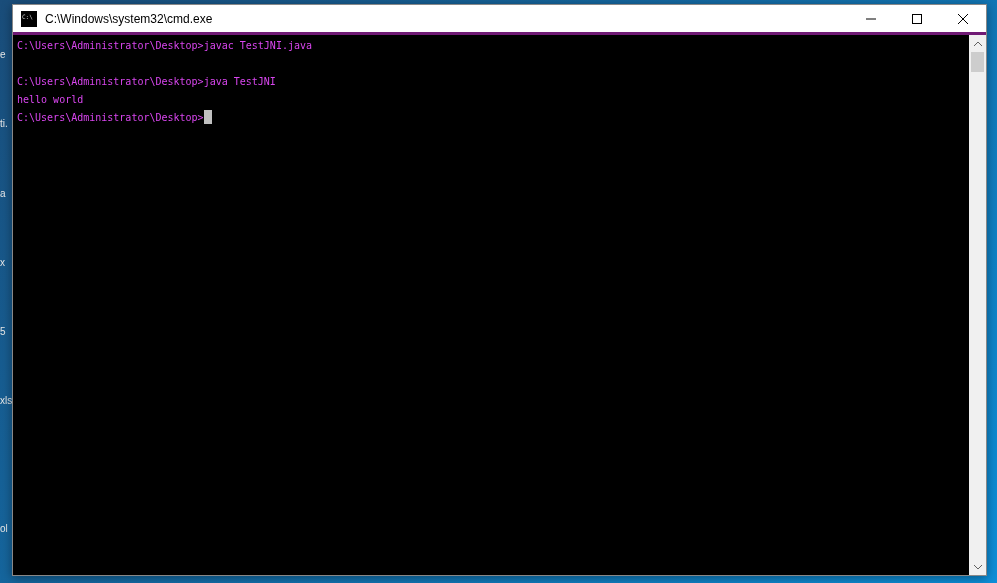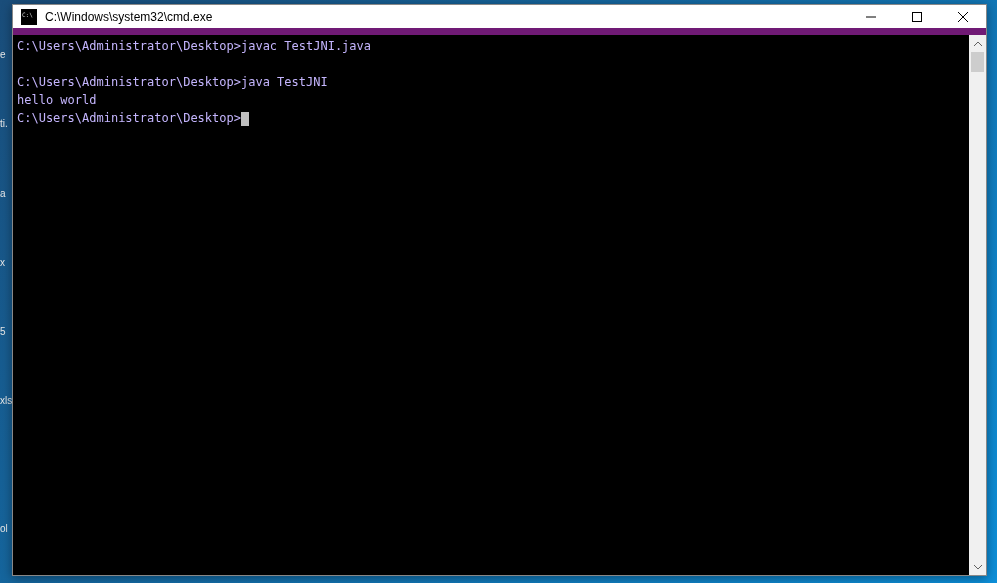--- a/index.html
+++ b/index.html
@@ -42,21 +42,21 @@
       display: flex;
       flex-direction: column;
       box-shadow: 0 2px 10px rgba(0,0,0,0.4);
     }
     
     .titlebar {
       height: 30px;
       background: #ffffff;
       display: flex;
       align-items: center;
-      border-bottom: 7px solid #701a75;
+      border-bottom: 3px solid #701a75;
     }
     
     .titlebar-icon {
       width: 16px;
       height: 16px;
       margin-left: 8px;
       background: #000;
       position: relative;
       display: flex;
       align-items: center;
@@ -103,23 +103,23 @@
       flex: 1;
       display: flex;
       background: #000;
     }
     
     .terminal {
       flex: 1;
       background: #000000;
       padding: 2px 4px;
       font-family: "NSimSun", "SimSun", "Consolas", monospace;
-      font-size: 12px;
+      font-size: 10px;
       line-height: 18px;
-      color: #c4b5fd;
+      color: #d946ef;
       overflow: hidden;
       white-space: pre;
     }
     
     .terminal-line {
       min-height: 18px;
     }
     
     .cursor {
       display: inline-block;

